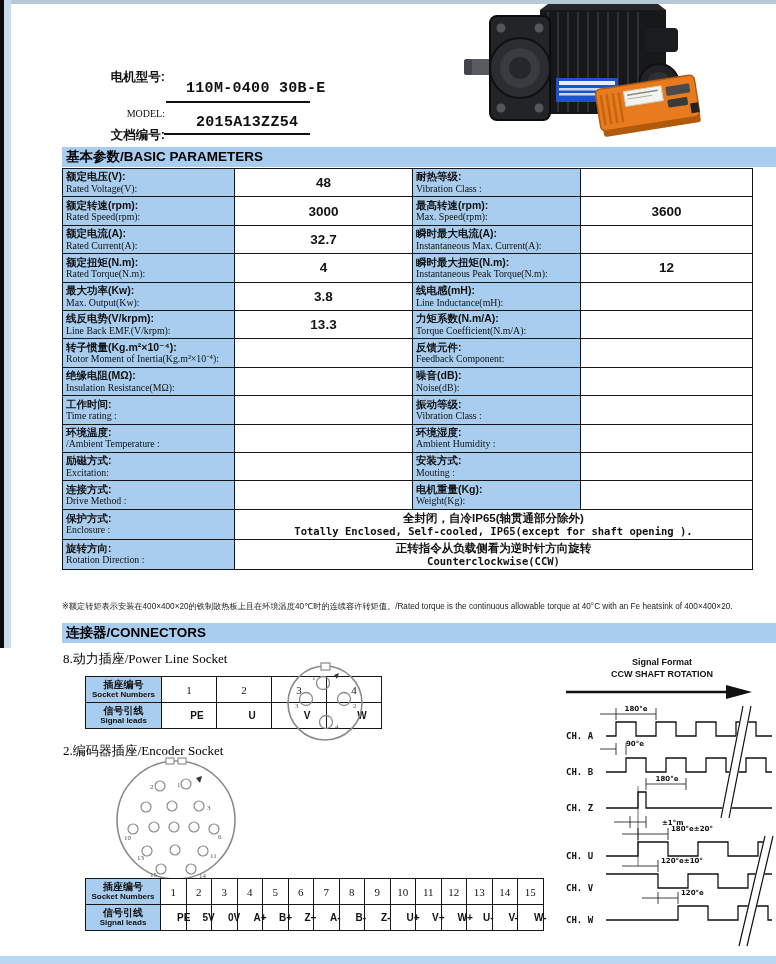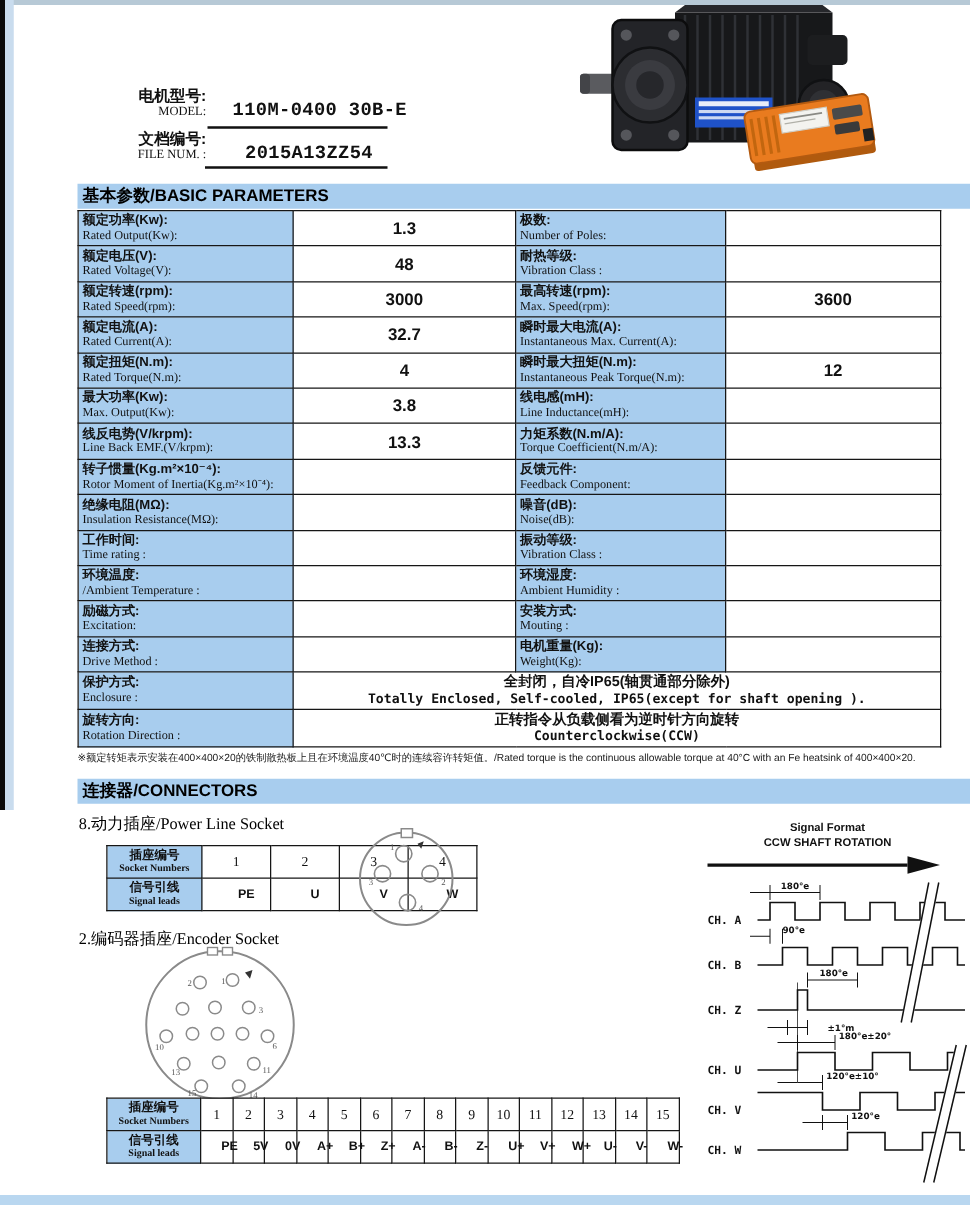--- a/index.html
+++ b/index.html
@@ -9,21 +9,21 @@
 
   
   .edge-top { position:absolute; left:0; top:0; width:776px; height:4px; background:#b7c9d6; }
   .edge-left-black { position:absolute; left:0; top:0; width:4px; height:648px; background:#0a0a0a; }
   .edge-left-blue { position:absolute; left:4px; top:0; width:7px; height:648px; background:#c9dcee; }
   .edge-bottom { position:absolute; left:0; top:956px; width:776px; height:8px; background:#b9d7f0; }
 
   
   .hdr-labels { position:absolute; left:60px; top:70px; width:105px; text-align:right; }
   .hdr-zh { font-size:12.5px; font-weight:bold; line-height:14px; }
-  .hdr-en { font-size:10px; font-family:"Liberation Serif",serif; line-height:12px; }
+  .hdr-en { font-size:10px; font-family:"Liberation Serif",serif; line-height:12px;margin-top:24px; }
   .hdr-gap { height:8px; }
   .hdr-val { position:absolute; font-weight:bold; font-size:15px; letter-spacing:.3px;font-family:Liberation Mono, monospace; }
   .hdr-val.model { left:186px; top:80px; }
   .hdr-val.file  { left:196px; top:114px; }
   .u-line { position:absolute; height:2px; background:#111; }
   .u1 { left:166px; top:101px; width:144px; }
   .u2 { left:164px; top:133px; width:146px; }
 
   
   .section-bar { position:absolute; left:62px; width:714px; height:20px; background:#a8cdee;
@@ -51,21 +51,21 @@
   .conn-heading { position:absolute; left:63px; font-size:13px; font-family:"Liberation Serif",serif; color:#000; }
   .h-power { top:650px; }
   .h-encoder { top:742px; }
 
   
   .socket-table { position:absolute; table-layout:fixed; }
   .socket-table th, .socket-table td { border:1.4px solid #161616; text-align:center; vertical-align:middle; }
   .socket-table tr { height:26px; }
   .sm-lbl { background:#a8cdee; padding:0 2px; }
   .sm-lbl .zh { display:block; font-size:10px; font-weight:600; line-height:11px; }
-  .sm-lbl .en { display:block; font-size:8px; font-family:Liberation Serif, serif; line-height:10px; }
+  .sm-lbl .en { display:block; font-size:8px; font-family:Liberation Sans, sans-serif; line-height:10px; }
   .num-cell { font-size:11px; font-family:"Liberation Serif",serif; background:#fff; }
   .lead-cell { font-size:10px; font-weight:bold; background:#fff;padding-left:16px; }
   .power-table { left:85px; top:676px; width:296px; }
   .power-table col.lab{width:76px} .power-table col.n{width:55px}
   .encoder-table { left:85px; top:878px; width:458px; }
   .encoder-table col.lab{width:75px} .encoder-table col.n{width:25.5px}
 
   .svg-abs { position:absolute; }
   .draw { stroke:#8a8a8a; fill:none; }
   .pinlabel { font-size:7px; fill:#555; font-family:"Liberation Serif",serif; }
@@ -152,32 +152,20 @@
   <div class="section-bar bar-basic">基本参数/BASIC PARAMETERS</div>
 
   <table class="params">
     <colgroup>
         <col class="c1">
         <col class="c2">
         <col class="c3">
         <col class="c4">
       </colgroup>
     <tbody>
-        <tr>
-      <th class="lbl">
-            <span class="zh">额定功率(Kw):</span>
-            <span class="en">Rated Output(Kw):</span>
-          </th>
-      <td class="val">1.3</td>
-      <th class="lbl">
-            <span class="zh">极数:</span>
-            <span class="en">Number of Poles:</span>
-          </th>
-      <td class="val"></td>
-    </tr>
     <tr>
       <th class="lbl">
             <span class="zh">额定电压(V):</span>
             <span class="en">Rated Voltage(V):</span>
           </th>
       <td class="val">48</td>
       <th class="lbl">
             <span class="zh">耐热等级:</span>
             <span class="en">Vibration Class :</span>
           </th>

